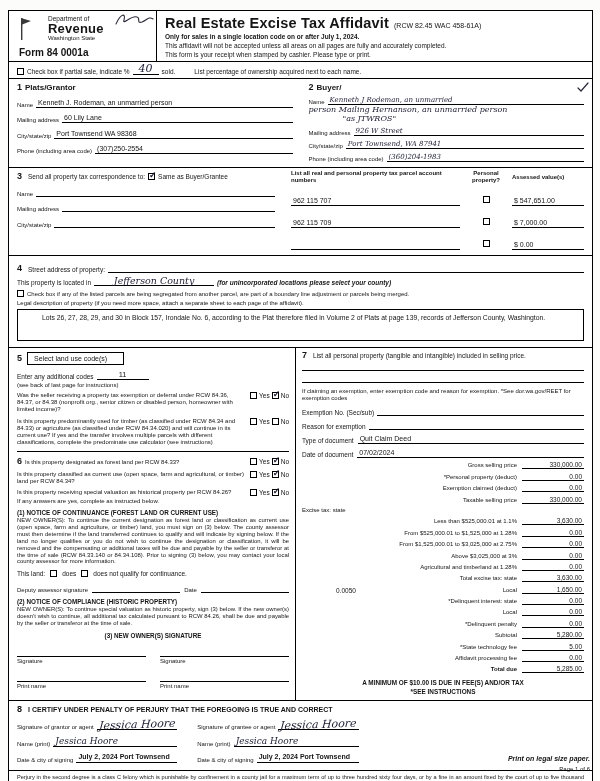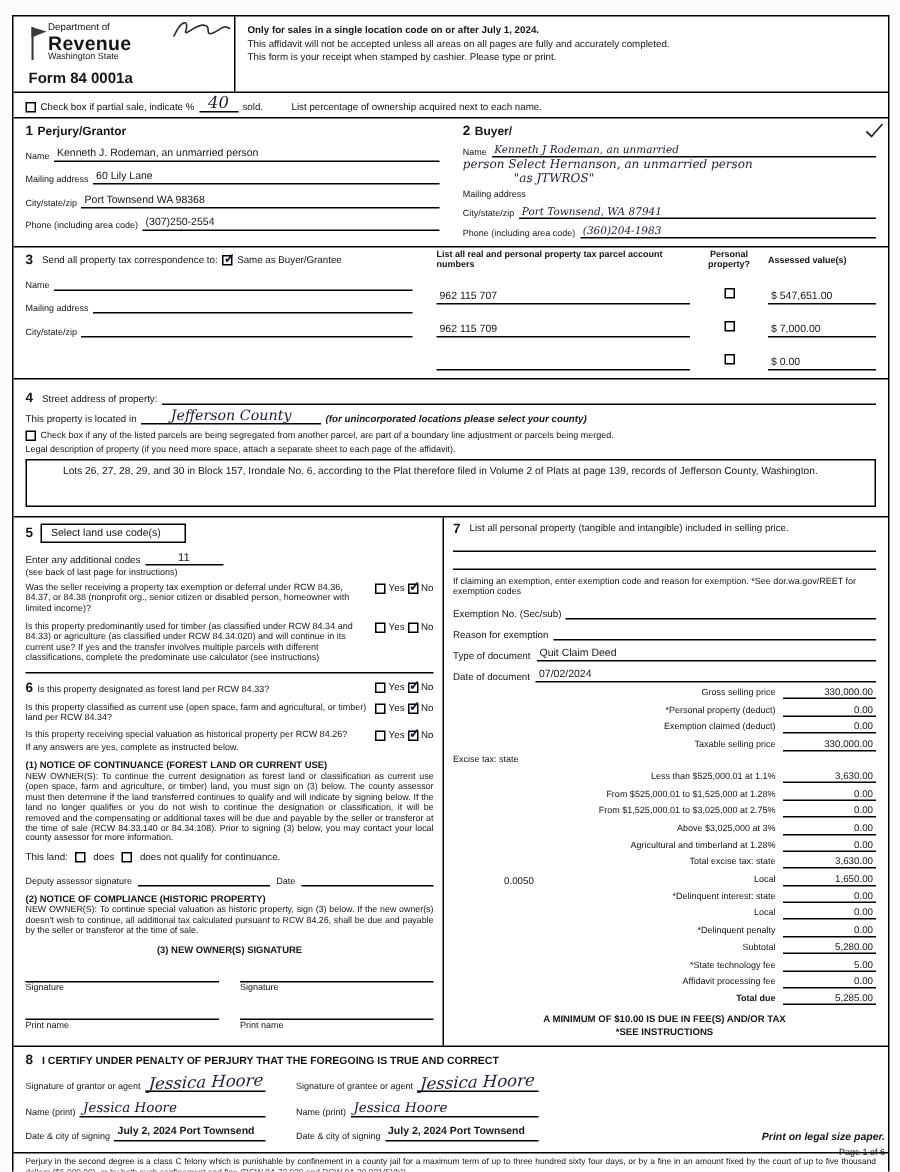--- a/index.html
+++ b/index.html
@@ -11,21 +11,21 @@
   .bi{font-weight:bold;font-style:italic}
   .ul{border-bottom:0.8px solid #000}
   .cb{display:inline-block;width:7px;height:7px;border:1px solid #000;flex:none;position:relative;background:#fff;vertical-align:-1px}
   .cb.checked::after{content:"\2713";position:absolute;left:0;top:-4px;font-size:9px;font-weight:bold;color:#15152e}
   .hw{font-family:"DejaVu Serif",serif;font-style:italic;color:#1d1d33}
   .sec-num{font-weight:bold;font-size:9px;margin-right:3px;flex:none}
   
   .header{display:flex;border-bottom:1px solid #000}
   .h-left{width:148px;border-right:1px solid #000;padding:4px 4px 3px 10px;position:relative}
   .pen-scribble{position:absolute;left:104px;top:0}
-  .logo-row{display:flex;gap:0;align-items:flex-start}
+  .logo-row{display:flex;gap:16px;align-items:flex-start}
   .dept-prefix{font-size:6.5px}
   .dept-name{font-size:13px;font-weight:bold;letter-spacing:.2px;line-height:13px}
   .dept-sub{font-size:6px}
   .form-no{font-size:10px;font-weight:bold;margin-top:6px}
   .h-right{flex:1;padding:4px 6px 3px 8px}
   .title-line{display:flex;align-items:baseline;gap:5px}
   .title{font-size:14.5px;font-weight:bold;letter-spacing:.2px}
   .rcw{font-size:7px}
   .hnote{font-size:6.5px;margin-top:2px}
   
@@ -134,39 +134,43 @@
             </svg>
      <div>
       <div class="dept-prefix">Department of</div>
       <div class="dept-name">Revenue</div>
       <div class="dept-sub">Washington State</div>
      </div>
     </div>
     <div class="form-no">Form 84 0001a</div>
    </div>
    <div class="h-right">
+    <div class="title-line">
+     <span class="title">Real Estate Excise Tax Affidavit</span>
+     <span class="rcw">(RCW 82.45 WAC 458-61A)</span>
+    </div>
     <div class="hnote b">Only for sales in a single location code on or after July 1, 2024.</div>
     <div class="hnote">This affidavit will not be accepted unless all areas on all pages are fully and accurately completed.</div>
     <div class="hnote">This form is your receipt when stamped by cashier. Please type or print.</div>
    </div>
   </div>
 
   <div class="partial">
    <span class="cb"></span>
    <span>Check box if partial sale, indicate %</span>
    <span class="pct hw">40</span>
    <span>sold.</span>
    <span class="pnote">List percentage of ownership acquired next to each name.</span>
   </div>
 
   <div class="s12">
    <div class="scol">
     <div class="sec-head">
             <span class="sec-num">1</span>
-            <span>Perjury/Grantor</span>
+            <span>Plats/Grantor</span>
           </div>
     <div class="field">
             <span class="lab">Name</span>
             <span class="val">Kenneth J. Rodeman, an unmarried person</span>
           </div>
     <div class="field">
             <span class="lab">Mailing address</span>
             <span class="val">60 Lily Lane</span>
           </div>
     <div class="field">
@@ -183,24 +187,25 @@
             <path d="M2,7 L5,10 L12,2" fill="none" stroke="#2a2a3a" stroke-width="1.2" stroke-linecap="round"></path>
           </svg>
     <div class="sec-head">
             <span class="sec-num">2</span>
             <span>Buyer/</span>
           </div>
     <div class="field">
             <span class="lab">Name</span>
             <span class="val hw hw8">Kenneth J Rodeman, an unmarried</span>
           </div>
-    <div class="hw hw8">person Select Hernanson, an unmarried person</div>
+    <div class="hw hw8">person Mailing Hernanson, an unmarried person</div>
     <div class="hw bl3">"as JTWROS"</div>
     <div class="field">
             <span class="lab">Mailing address</span>
+            <span class="val hw hw8">926 W Street</span>
           </div>
     <div class="field">
             <span class="lab">City/state/zip</span>
             <span class="val hw hw8">Port Townsend, WA 87941</span>
           </div>
     <div class="field">
             <span class="lab">Phone (including area code)</span>
             <span class="val hw hw8">(360)204-1983</span>
           </div>
    </div>

